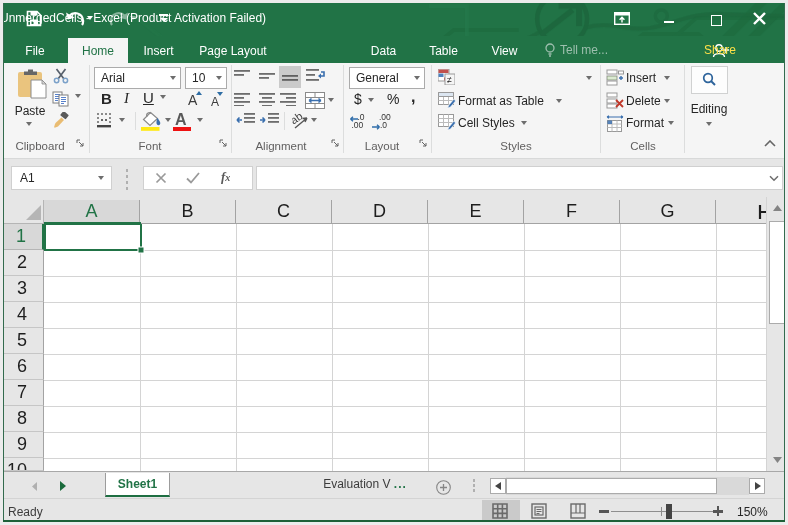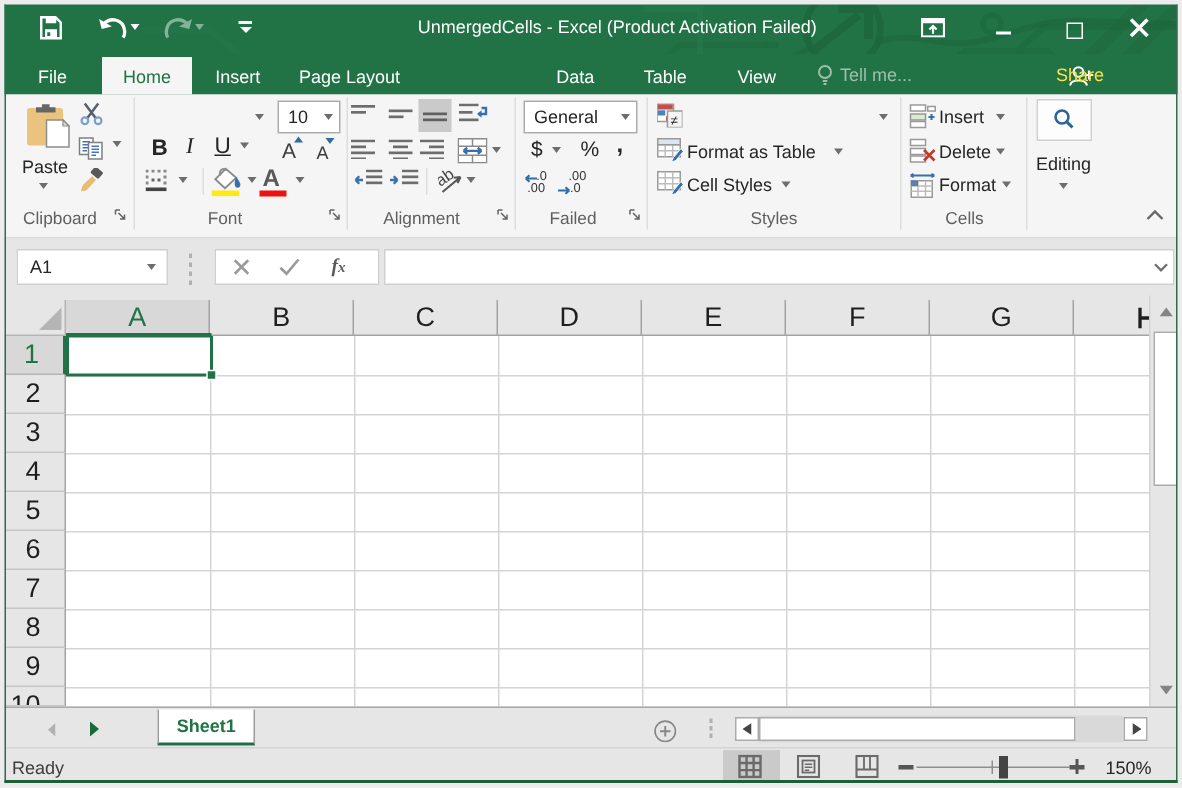--- a/index.html
+++ b/index.html
@@ -4,21 +4,21 @@
 <style>
 * { margin:0; padding:0; box-sizing:border-box; }
 html,body { width:788px; height:525px; overflow:hidden; }
 body { font-family:"Liberation Sans", sans-serif; position:relative; background:#fff; }
 #win { position:absolute; left:0; top:0; width:788px; height:525px; background:#e6e6e6; }
 .abs { position:absolute; }
 
 #titlebar { position:absolute; left:0; top:0; width:788px; height:36px; background:#217346; overflow:hidden; }
 #tabrow { position:absolute; left:0; top:36px; width:788px; height:27px; background:#217346; overflow:hidden; }
 #deco { position:absolute; left:0; top:0; width:786px; height:63px; pointer-events:none; }
-.ttl { position:absolute; top:11px; width:100%; text-align:center; color:#fff; font-size:12px;padding-left:35px; }
+.ttl { position:absolute; top:11px; width:100%; text-align:left; color:#fff; font-size:12px; }
 
 .tab { position:absolute; top:2px; height:25px; color:#fff; font-size:12px; display:flex; align-items:center; justify-content:center; }
 .tab.active { background:#f5f5f5; color:#217346; }
 
 #ribbon { position:absolute; left:0; top:63px; width:788px; height:96px; background:#f5f5f5; border-bottom:1px solid #d8d9d9; }
 .gsep { position:absolute; top:2px; height:88px; width:1px; background:#dcdddd; }
 .glabel { position:absolute; top:76.5px; font-size:11.5px; color:#605f5f; text-align:center; transform:translateX(-50%); white-space:nowrap; }
 .launcher { position:absolute; width:10px; height:10px; }
 .rtxt { font-size:12px; color:#262626; }
 .combo { position:absolute; background:#fff; border:1px solid #ababab; font-size:12px; color:#262626; }
@@ -125,21 +125,21 @@
   <div id="ribbon">
     <div class="gsep" style="left:89px"></div>
     <div class="gsep" style="left:231px"></div>
     <div class="gsep" style="left:343px"></div>
     <div class="gsep" style="left:431px"></div>
     <div class="gsep" style="left:600px"></div>
     <div class="gsep" style="left:684px"></div>
     <div class="glabel" style="left:40px">Clipboard</div>
     <div class="glabel" style="left:150px">Font</div>
     <div class="glabel" style="left:281px">Alignment</div>
-    <div class="glabel" style="left:382px">Failed</div>
+    <div class="glabel" style="left:382px">Layout</div>
     <div class="glabel" style="left:516px">Styles</div>
     <div class="glabel" style="left:643px">Cells</div>
 
     <svg class="launcher" style="left:76px;top:76px" viewBox="0 0 10 10">
         <path d="M1 1 H4 M1 1 V4 M3 3 L7 7 M7 4 V7 H4" stroke="#636363" fill="none"></path>
       </svg>
     <svg class="launcher" style="left:219px;top:76px" viewBox="0 0 10 10">
         <path d="M1 1 H4 M1 1 V4 M3 3 L7 7 M7 4 V7 H4" stroke="#636363" fill="none"></path>
       </svg>
     <svg class="launcher" style="left:331px;top:76px" viewBox="0 0 10 10">
@@ -167,20 +167,21 @@
       <path d="M 3 3.5 H 8 M 3 5.5 H 8 M 3 7.5 H 8 M 3 9.5 H 6" stroke="#4472c4" stroke-width="0.9"></path>
       <rect x="7" y="4" width="9" height="11" fill="#fff" stroke="#7f7f7f"></rect>
       <path d="M 9 6.5 H 14 M 9 8.5 H 14 M 9 10.5 H 14 M 9 12.5 H 12" stroke="#4472c4" stroke-width="0.9"></path>
     </svg>
     <div class="abs darr" style="left:75px;top:31px"></div>
     <svg class="abs" style="left:53px;top:49px" width="16" height="16" viewBox="0 0 16 16">
       <rect x="8" y="0" width="7" height="5.5" rx="1" fill="#595959" transform="rotate(40 11 3)"></rect>
       <path d="M 8.5 5.5 L 11 8 L 5 14.5 C 3.5 15.5 1 15.5 1 15.5 C 1 15.5 1.8 12 2.5 11 Z" fill="#e9bc72"></path>
     </svg>
 
+    <div class="combo" style="left:94px;top:4px;width:87px;height:22px;line-height:20px;padding-left:6px">Arial</div>
     <div class="abs darr" style="left:170px;top:13px"></div>
     <div class="combo" style="left:185px;top:4px;width:42px;height:22px;line-height:20px;padding-left:6px">10</div>
     <div class="abs darr" style="left:216px;top:13px"></div>
     <div class="abs" style="left:101px;top:27px;width:12px;height:16px;font-weight:bold;font-size:15px;color:#262626">B</div>
     <div class="abs" style="left:124px;top:27px;font-style:italic;font-size:15px;color:#262626;font-family:'Liberation Serif',serif">I</div>
     <div class="abs" style="left:143px;top:26px;text-decoration:underline;font-size:15px;color:#262626">U</div>
     <div class="abs darr" style="left:160px;top:32px"></div>
     <div class="abs" style="left:188px;top:29px;font-size:14px;color:#3b3b3b">A</div>
     <div class="abs" style="left:195.5px;top:28px;width:0;height:0;border-left:3.5px solid transparent;border-right:3.5px solid transparent;border-bottom:4px solid #2e6da4"></div>
     <div class="abs" style="left:211px;top:32px;font-size:12px;color:#3b3b3b">A</div>
@@ -453,20 +454,21 @@
       </svg>
   </div>
   <div id="sheetbar">
     <svg class="abs" style="left:32px;top:10px" width="5" height="9" viewBox="0 0 5 9">
         <path d="M 5 0 L 0 4.5 L 5 9 Z" fill="#b0b0b0"></path>
       </svg>
     <svg class="abs" style="left:60px;top:9px" width="6" height="10" viewBox="0 0 6 10">
         <path d="M 0 0 L 6 5 L 0 10 Z" fill="#1a6b3c"></path>
       </svg>
     <div class="abs" style="left:105px;top:1px;width:65px;height:24px;background:#fff;border-left:1px solid #9c9c9c;border-right:1px solid #9c9c9c;border-bottom:2px solid #1e6e42;color:#217346;font-weight:bold;text-align:center;line-height:22px;font-size:12px">Sheet1</div>
+    <div class="abs" style="left:310px;top:0px;width:110px;height:26px;color:#3c3c3c;text-align:center;line-height:25px;font-size:12px">Evaluation V <span style="color:#217346;font-weight:bold;letter-spacing:1px">...</span></div>
     <svg class="abs" style="left:436px;top:8px" width="15" height="15" viewBox="0 0 15 15">
       <circle cx="7.5" cy="7.5" r="6.8" fill="none" stroke="#868686" stroke-width="1.1"></circle>
       <path d="M 7.5 4 V 11 M 4 7.5 H 11" stroke="#868686" stroke-width="1.3"></path>
     </svg>
     <div class="abs" style="left:473px;top:7px;width:2px;height:2.5px;background:#b0b0b0;box-shadow:0 5px #b0b0b0,0 10px #b0b0b0"></div>
     <div class="abs" style="left:490px;top:6px;width:16px;height:16px;background:#fff;border:1px solid #ababab"></div>
     <svg class="abs" style="left:495px;top:10px" width="6" height="8" viewBox="0 0 6 8">
         <path d="M 6 0 L 0 4 L 6 8 Z" fill="#444"></path>
       </svg>
     <div class="abs" style="left:506px;top:5px;width:243px;height:18px;background:#d9d9d9"></div>

